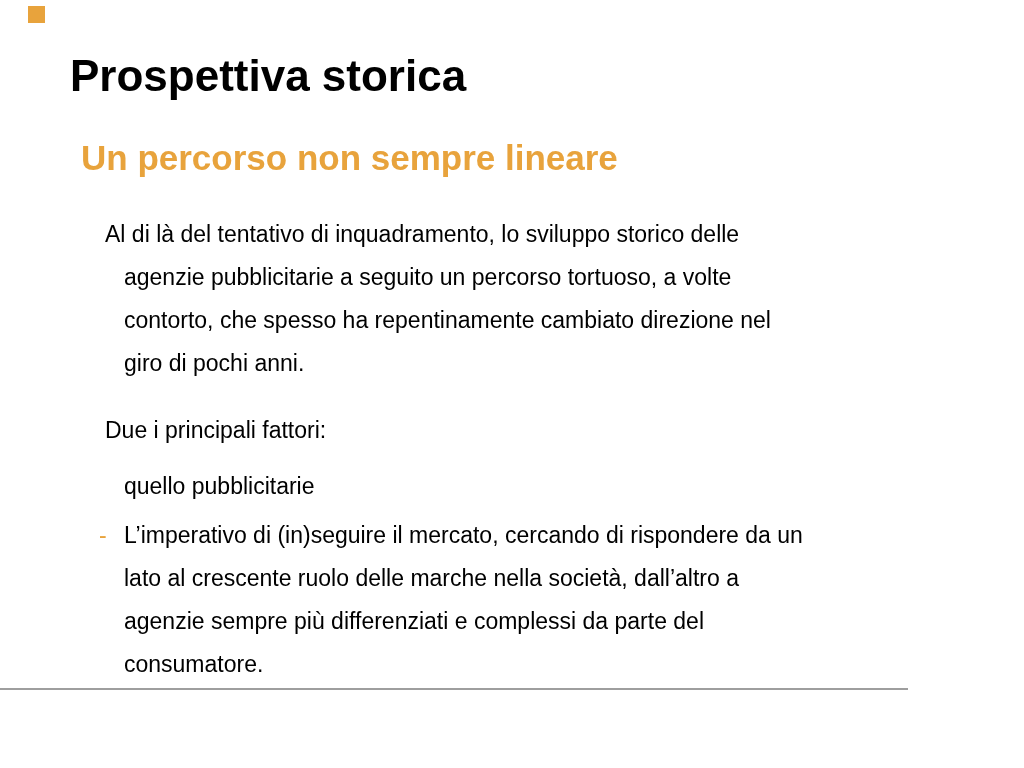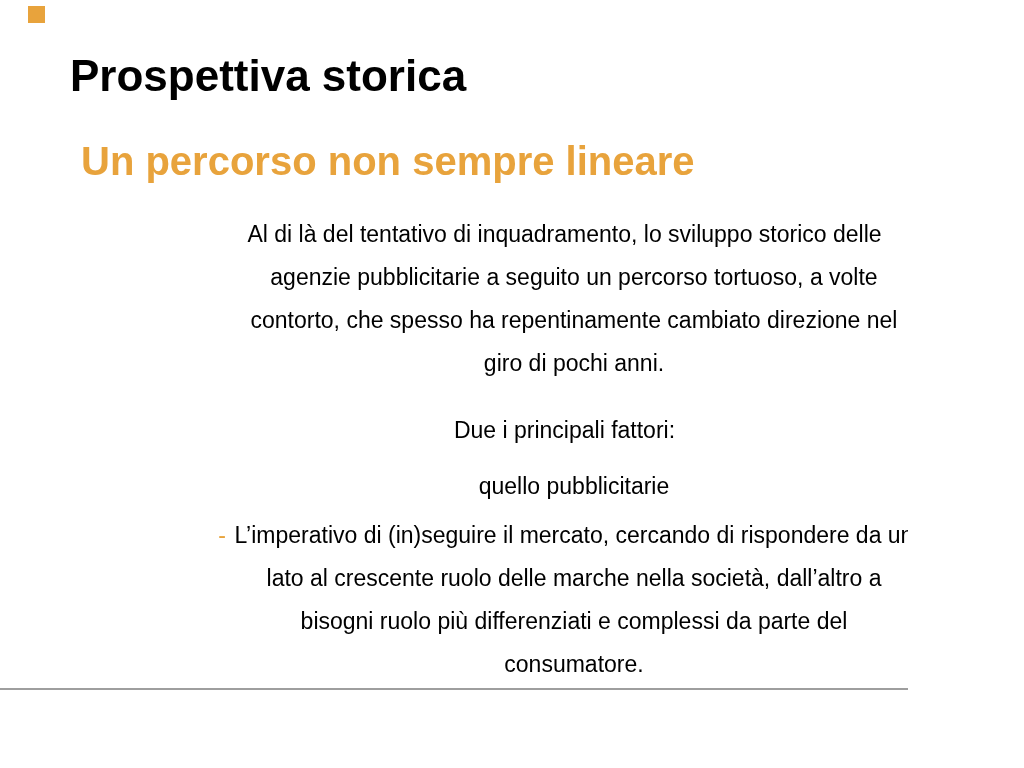--- a/index.html
+++ b/index.html
@@ -5,21 +5,20 @@
   html, body { margin: 0; padding: 0; background: #ffffff; }
 
   .slide {
     position: relative;
     width: 908px;
     height: 768px;
     background: var(--background, #ffffff);
     font-family: "Liberation Sans", sans-serif;
     color: var(--text, #000000);
     overflow: hidden;
-    text-align: center;
   }
 
   .corner-square {
     position: absolute;
     left: 28px;
     top: 6px;
     width: 17px;
     height: 17px;
     background: var(--accent, #E8A33C);
   }
@@ -33,21 +32,21 @@
     font-weight: bold;
     line-height: 1.2;
     white-space: nowrap;
   }
 
   .subtitle {
     position: absolute;
     left: 81px;
     top: 137px;
     margin: 0;
-    font-size: 40px;
+    font-size: 35px;
     font-weight: bold;
     line-height: 1.2;
     color: var(--accent, #E8A33C);
     white-space: nowrap;
   }
 
   .divider {
     position: absolute;
     left: 0;
     top: 688px;
@@ -104,17 +103,17 @@
       </div>
       <div class="block paragraph">
         <div class="line p-first">Due i principali fattori:</div>
       </div>
       <div class="block bullet">
         <div class="line b-cont">quello pubblicitarie</div>
       </div>
       <div class="block bullet">
         <div class="line b-first"><span class="marker">-</span><span>L’imperativo di (in)seguire il mercato, cercando di rispondere da un</span></div>
         <div class="line b-cont">lato al crescente ruolo delle marche nella società, dall’altro a</div>
-        <div class="line b-cont">bisogni ruolo più differenziati e complessi da parte del</div>
+        <div class="line b-cont">agenzie sempre più differenziati e complessi da parte del</div>
         <div class="line b-cont">consumatore.</div>
       </div>
     </div>
 </div>
 
 </body></html>

